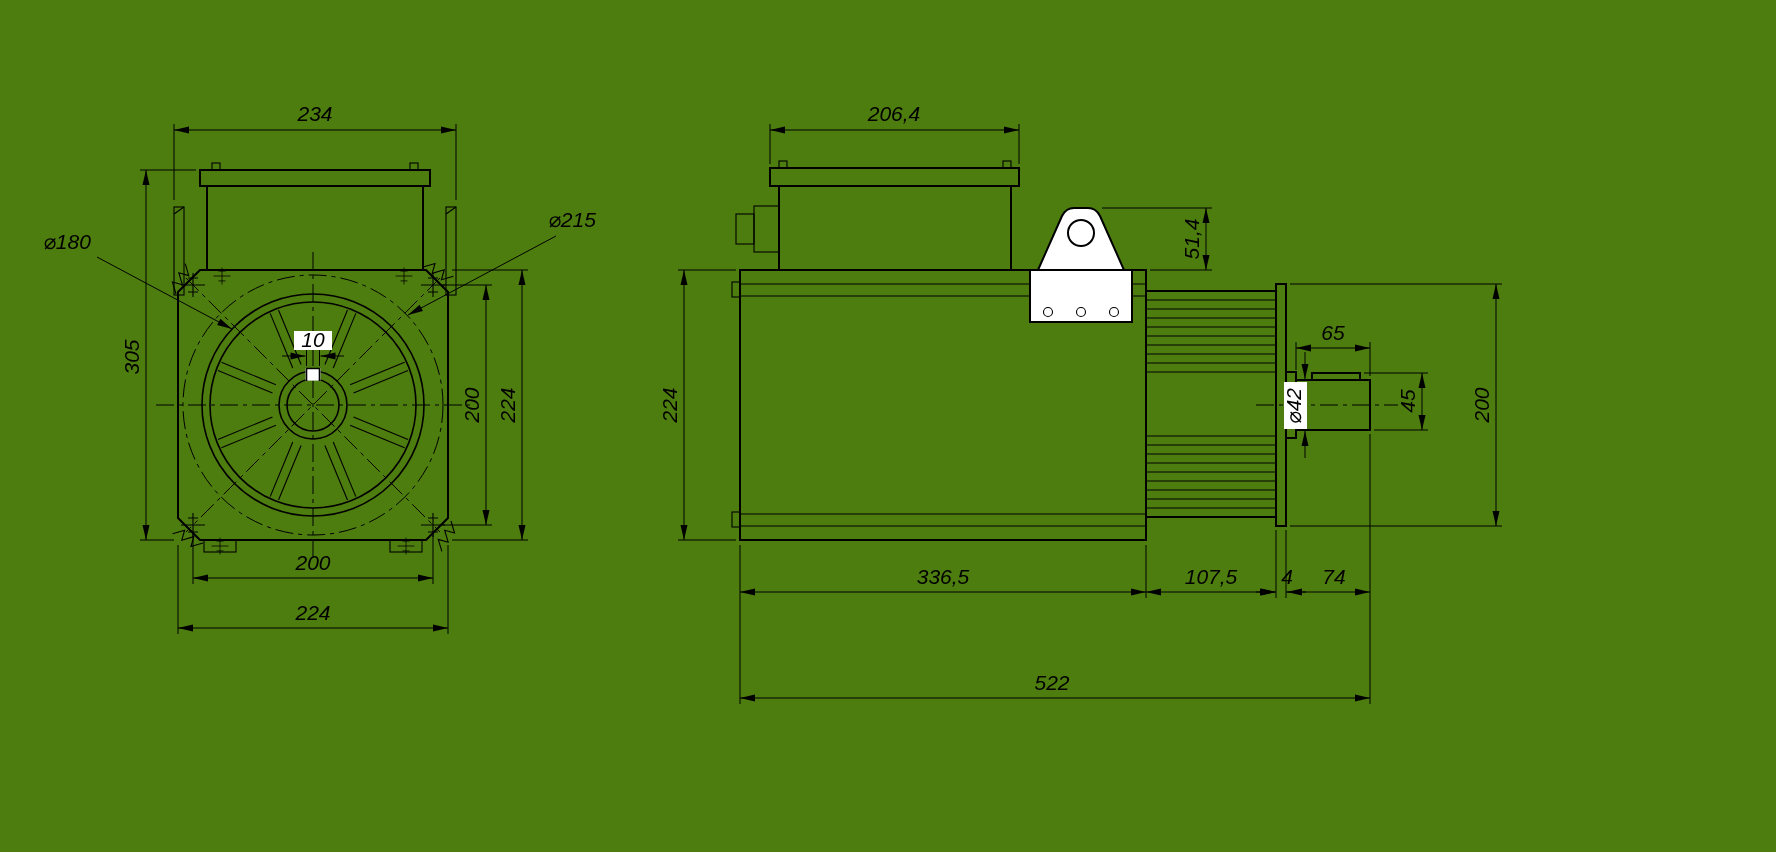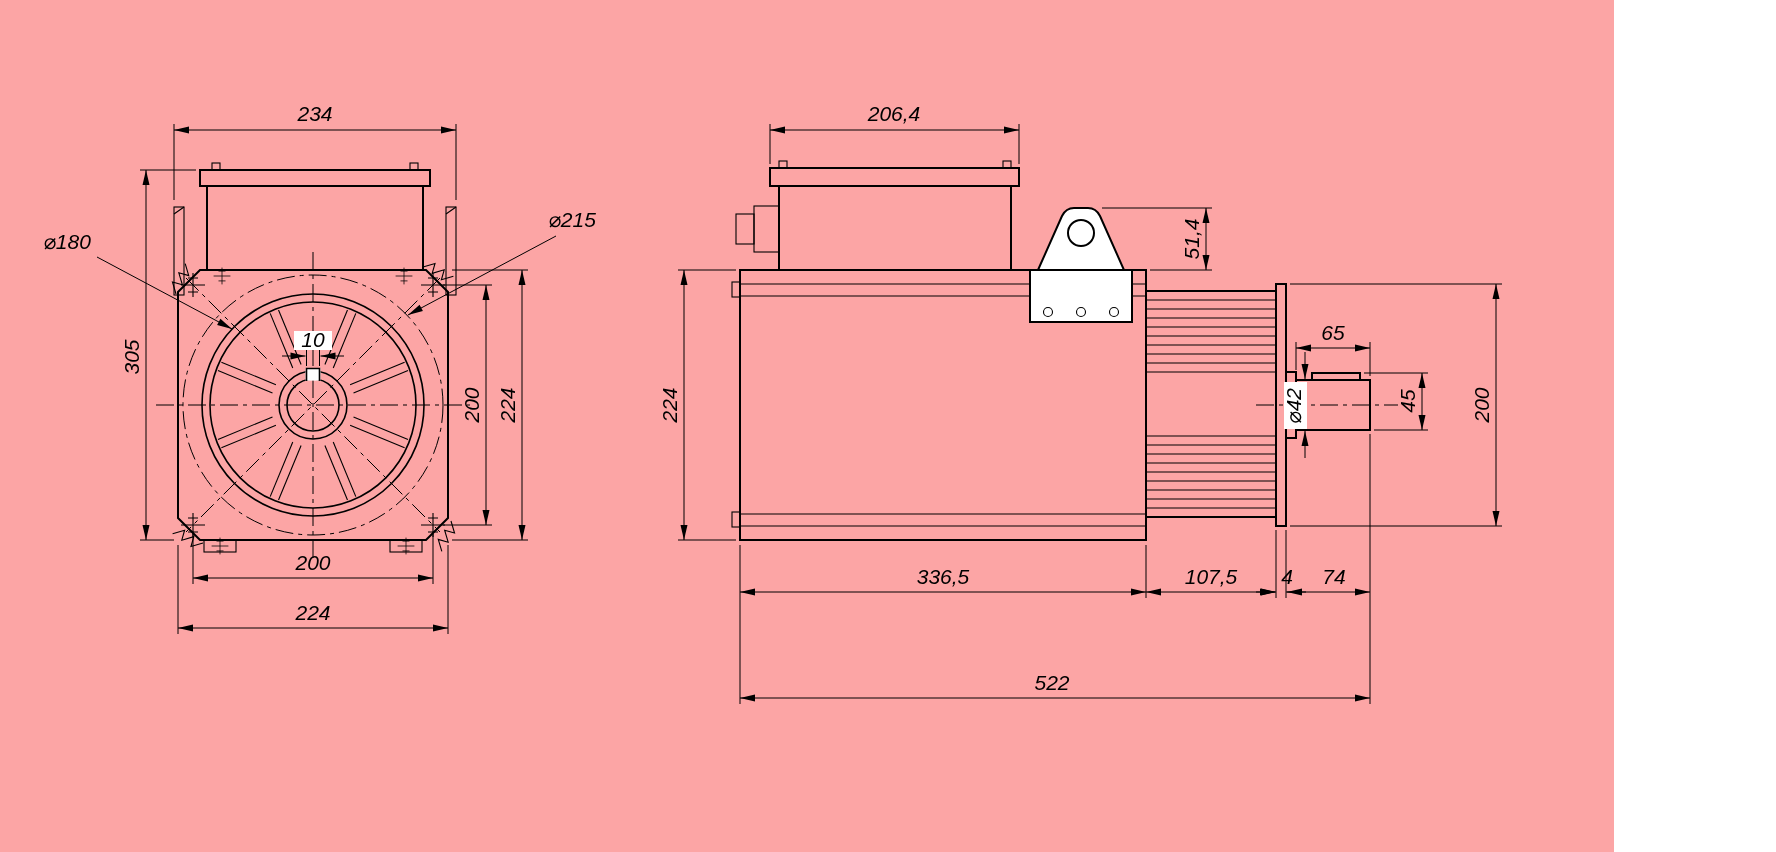--- a/index.html
+++ b/index.html
@@ -1,16 +1,16 @@
 <!DOCTYPE html>
 <html><head>
 <meta charset="utf-8">
 <style>
   html,body{margin:0;padding:0;background:#fff}
-  .sheet{position:relative;width:1614px;height:852px;background:#fca5a5;overflow:hidden}
+  .sheet{position:relative;width:1776px;height:852px;background:#4d7c0f;overflow:hidden}
   svg{display:block}
   .ol{fill:none;stroke:#000;stroke-width:2;stroke-linejoin:miter}
   .olw{fill:#fff;stroke:#000;stroke-width:2;stroke-linejoin:miter}
   .md{fill:none;stroke:#000;stroke-width:1.6}
   .tn{fill:none;stroke:#000;stroke-width:1.1}
   .cl{fill:none;stroke:#000;stroke-width:1;stroke-dasharray:18 5 4 5}
   .dim{fill:none;stroke:#000;stroke-width:1}
   .dt{font-style:italic;font-family:"Liberation Sans","DejaVu Sans",sans-serif;
       font-size:21px;fill:#000;text-anchor:middle}
 </style>

